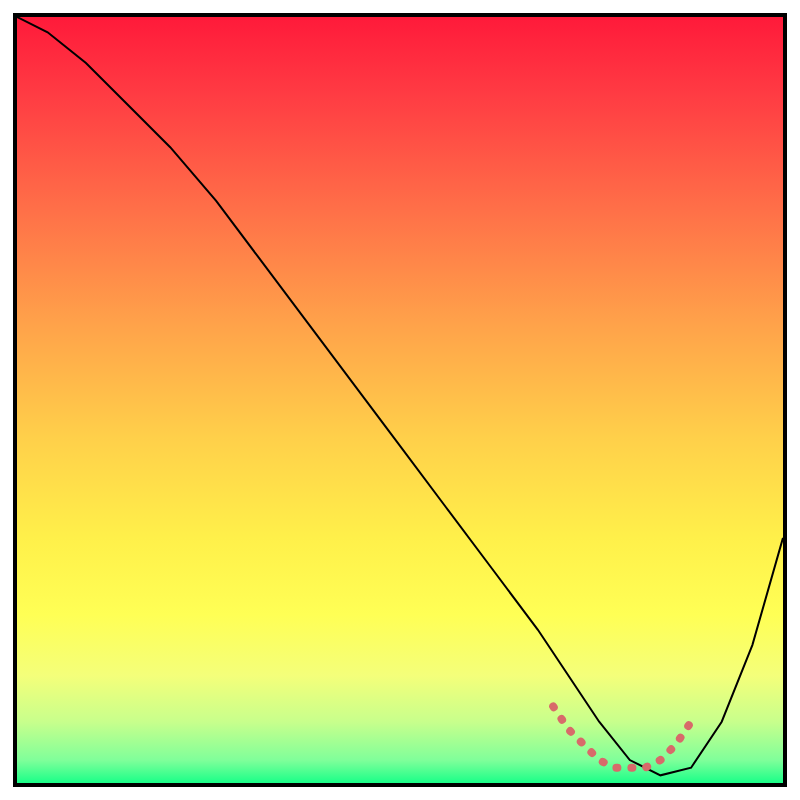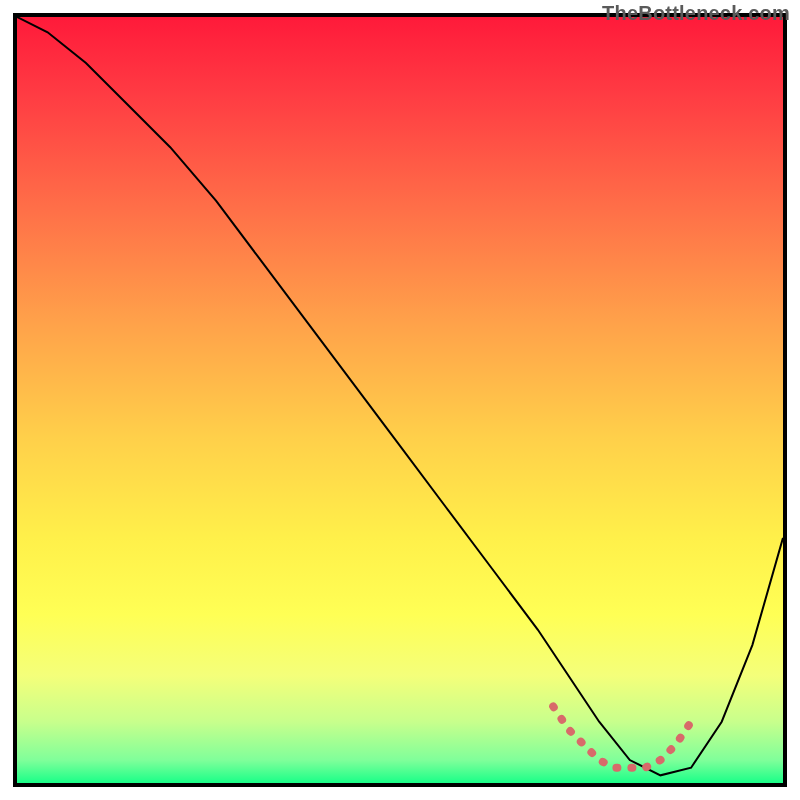--- a/index.html
+++ b/index.html
@@ -43,21 +43,20 @@
     top: 0;
     width: 766px;
     height: 766px;
   }
 </style>
 </head>
 <body>
 
 <div class="stage">
 
-  <div class="watermark">TheBottleneck.com</div>
 
   <div class="plot-area">
 
     <svg class="bg-grad" viewBox="0 0 100 100" preserveAspectRatio="none">
       <defs>
         <linearGradient id="gradBG" x1="0" y1="0" x2="0" y2="1">
             <stop offset="0%" stop-color="#ff1a3a"></stop>
             <stop offset="10%" stop-color="#ff3b43"></stop>
             <stop offset="25%" stop-color="#ff6f48"></stop>
             <stop offset="40%" stop-color="#ffa24a"></stop>

